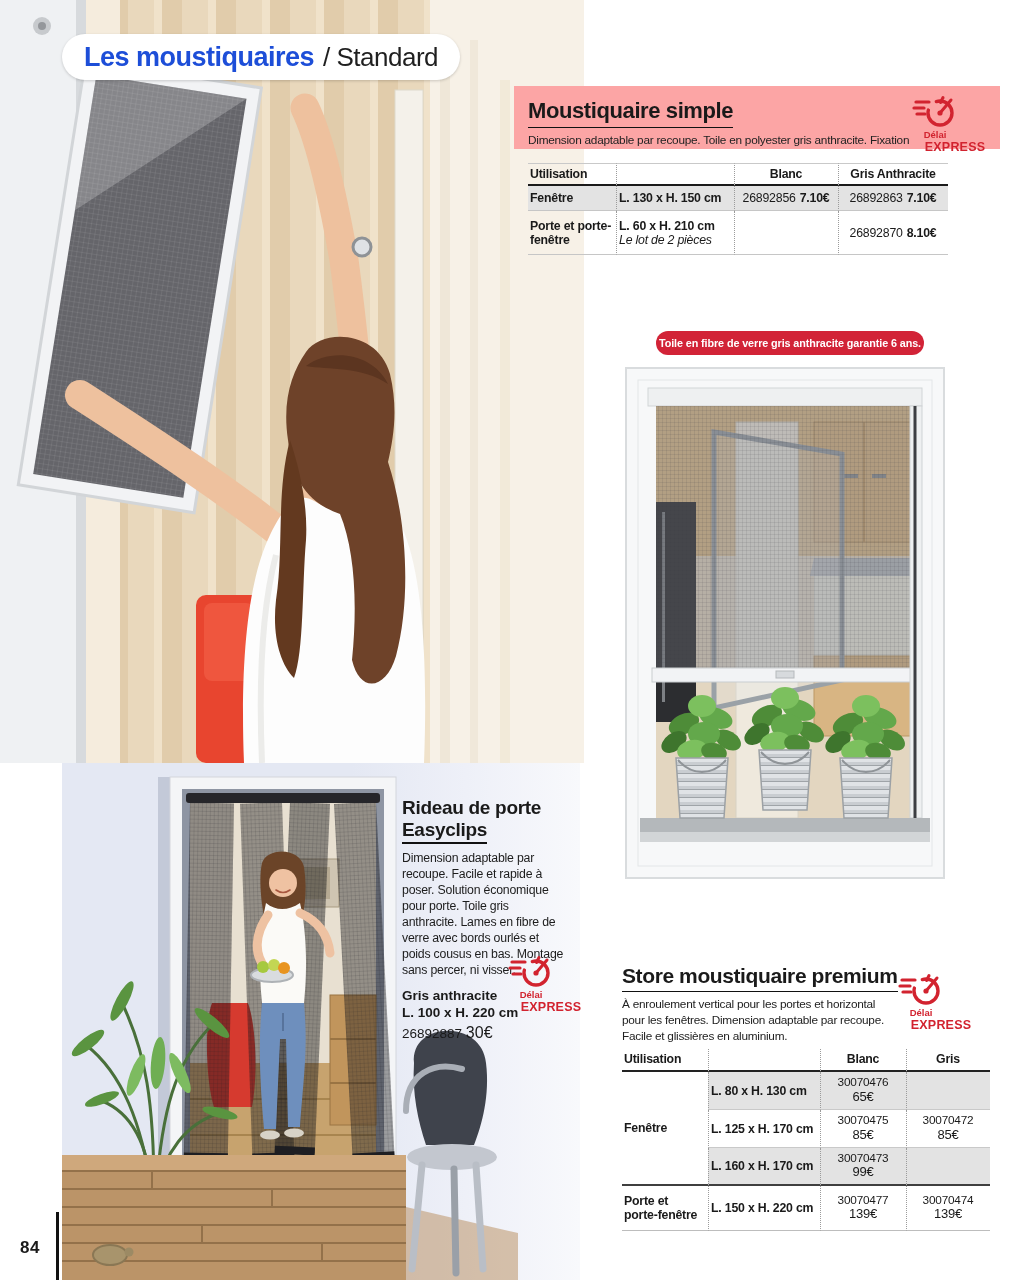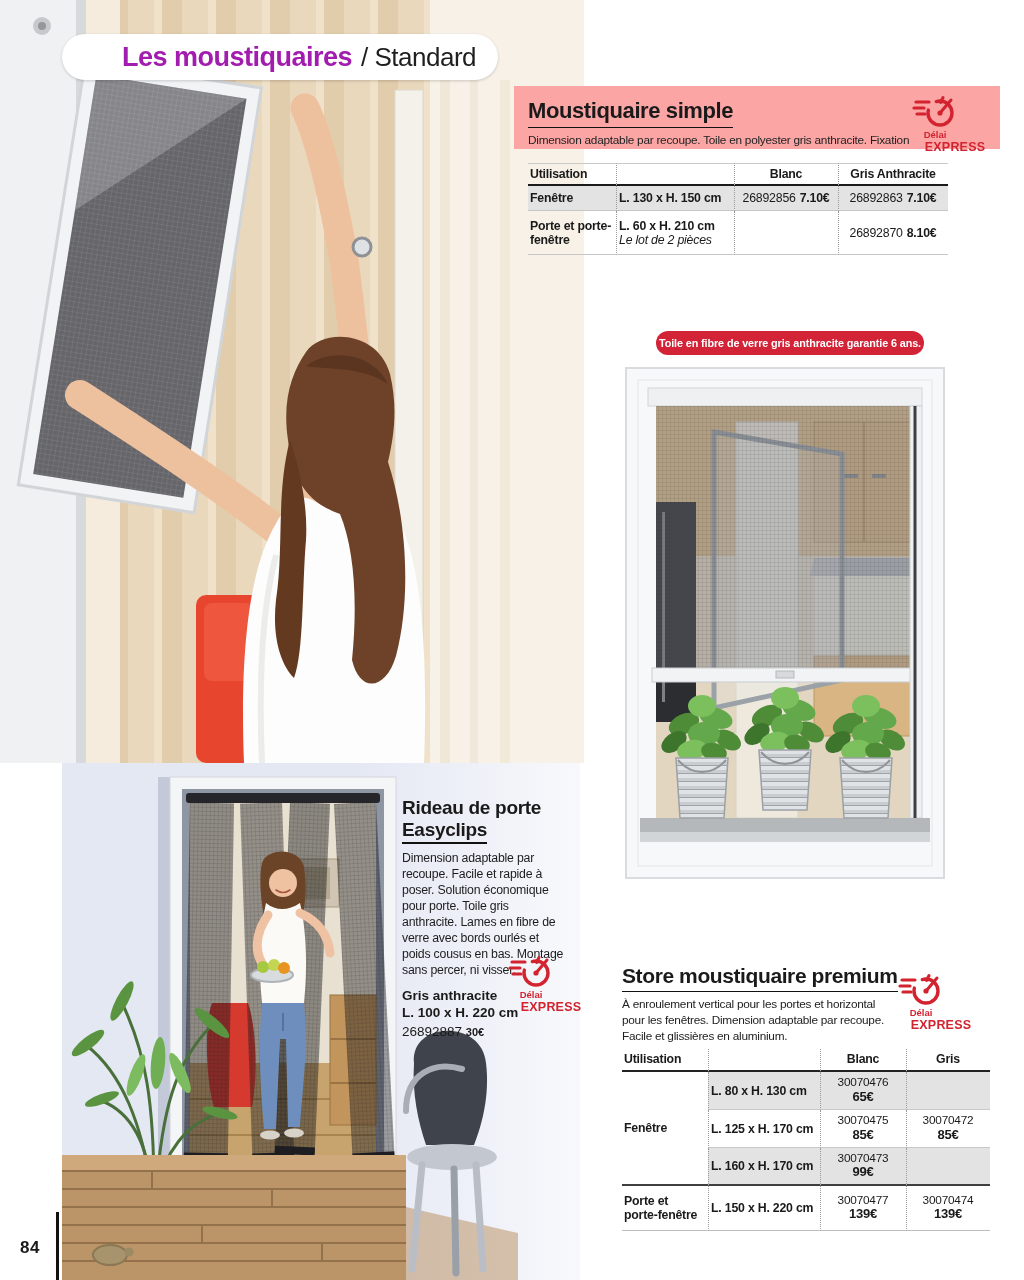--- a/index.html
+++ b/index.html
@@ -11,21 +11,21 @@
   .main-photo svg{display:block;width:100%;height:100%;}
   .lavender-panel{position:absolute;left:62px;top:763px;width:518px;height:517px;
       background:linear-gradient(to right,#e4e8f3 0%,#e4e8f3 56%,#eef0f8 78%,#f8f9fc 100%);}
   .lavender-panel svg{display:block;width:100%;height:100%;}
   .window-render{position:absolute;left:618px;top:362px;width:334px;height:528px;}
   .window-render svg{display:block;width:100%;height:100%;}
 
   
   .title-pill{position:absolute;left:62px;top:34px;height:46px;border-radius:24px;background:#fff;
       display:flex;align-items:center;gap:9px;padding:0 22px;box-shadow:0 1px 3px rgba(0,0,0,.18);}
-  .t-accent{color:#a21caf;font-weight:bold;font-size:27px;letter-spacing:-0.5px;white-space:nowrap;margin-left:38px;}
+  .t-accent{color:#1d4ed8;font-weight:bold;font-size:27px;letter-spacing:-0.5px;white-space:nowrap;}
   .t-rest{color:#1f1f1f;font-size:26px;font-weight:500;letter-spacing:-0.5px;white-space:nowrap;}
 
   
   .h-sec{font-size:22px;font-weight:bold;letter-spacing:-0.4px;margin:0;
       display:inline-block;border-bottom:1.5px solid #111;padding-bottom:3px;}
   .desc-line{display:block;font-size:11.8px;letter-spacing:-0.25px;line-height:1.34;
       color:#222;white-space:nowrap;}
 
   .sec-simple{position:absolute;left:514px;top:86px;width:472px;background:#fca5a5;padding:12px 0 0 14px;}
   .sec-simple .desc{margin-top:5px;}
@@ -71,30 +71,30 @@
   .g-porte{grid-area:5/1;display:flex;align-items:center;font-weight:bold;border-bottom:1px solid #bdbdbd;}
   .r2c2{grid-area:2/2}.r2c3{grid-area:2/3}.r2c4{grid-area:2/4}
   .r3c2{grid-area:3/2}.r3c3{grid-area:3/3}.r3c4{grid-area:3/4}
   .r4c2{grid-area:4/2}.r4c3{grid-area:4/3}.r4c4{grid-area:4/4}
   .r5c2{grid-area:5/2}.r5c3{grid-area:5/3}.r5c4{grid-area:5/4}
   .bb1{border-bottom:1px solid #c9c9c9;}
   .bb2{border-bottom:2px solid #3f3f3f;}
   .bb3{border-bottom:1px solid #bdbdbd;}
   .pc{display:flex;flex-direction:column;align-items:center;justify-content:center;line-height:1.15;}
   .pc .code{font-size:11.8px;}
-  .pc .price{font-weight:bold;font-size:13px;}
+  .pc .price{font-weight:normal;font-size:13px;}
 
   
   .easy-text{position:absolute;left:402px;top:797px;width:170px;}
   .easy-title{font-size:19px;font-weight:bold;line-height:1.14;letter-spacing:-0.3px;}
   .easy-title .u{display:inline-block;border-bottom:2px solid #111;padding-bottom:2px;}
   .easy-desc{margin-top:7px;font-size:12.3px;line-height:1.3;letter-spacing:-0.2px;width:164px;color:#1d1d1d;}
   .easy-bold{margin-top:9px;font-weight:bold;font-size:13.5px;line-height:1.25;}
   .easy-price{margin-top:2px;font-size:13.5px;}
-  .easy-price .big{font-weight:bold;font-size:11px;}
+  .easy-price .big{font-weight:normal;font-size:16px;}
 
   
   .sec-prem-title{position:absolute;left:622px;top:964px;}
   .sec-prem-title .h-sec{font-size:21px;}
   .prem-desc{position:absolute;left:622px;top:997px;}
 
   
   .pageno{position:absolute;left:20px;top:1238px;font-size:17px;font-weight:bold;letter-spacing:.5px;}
   .pageno-bar{position:absolute;left:56px;top:1212px;width:2.5px;height:68px;background:#111;}
 </style>

